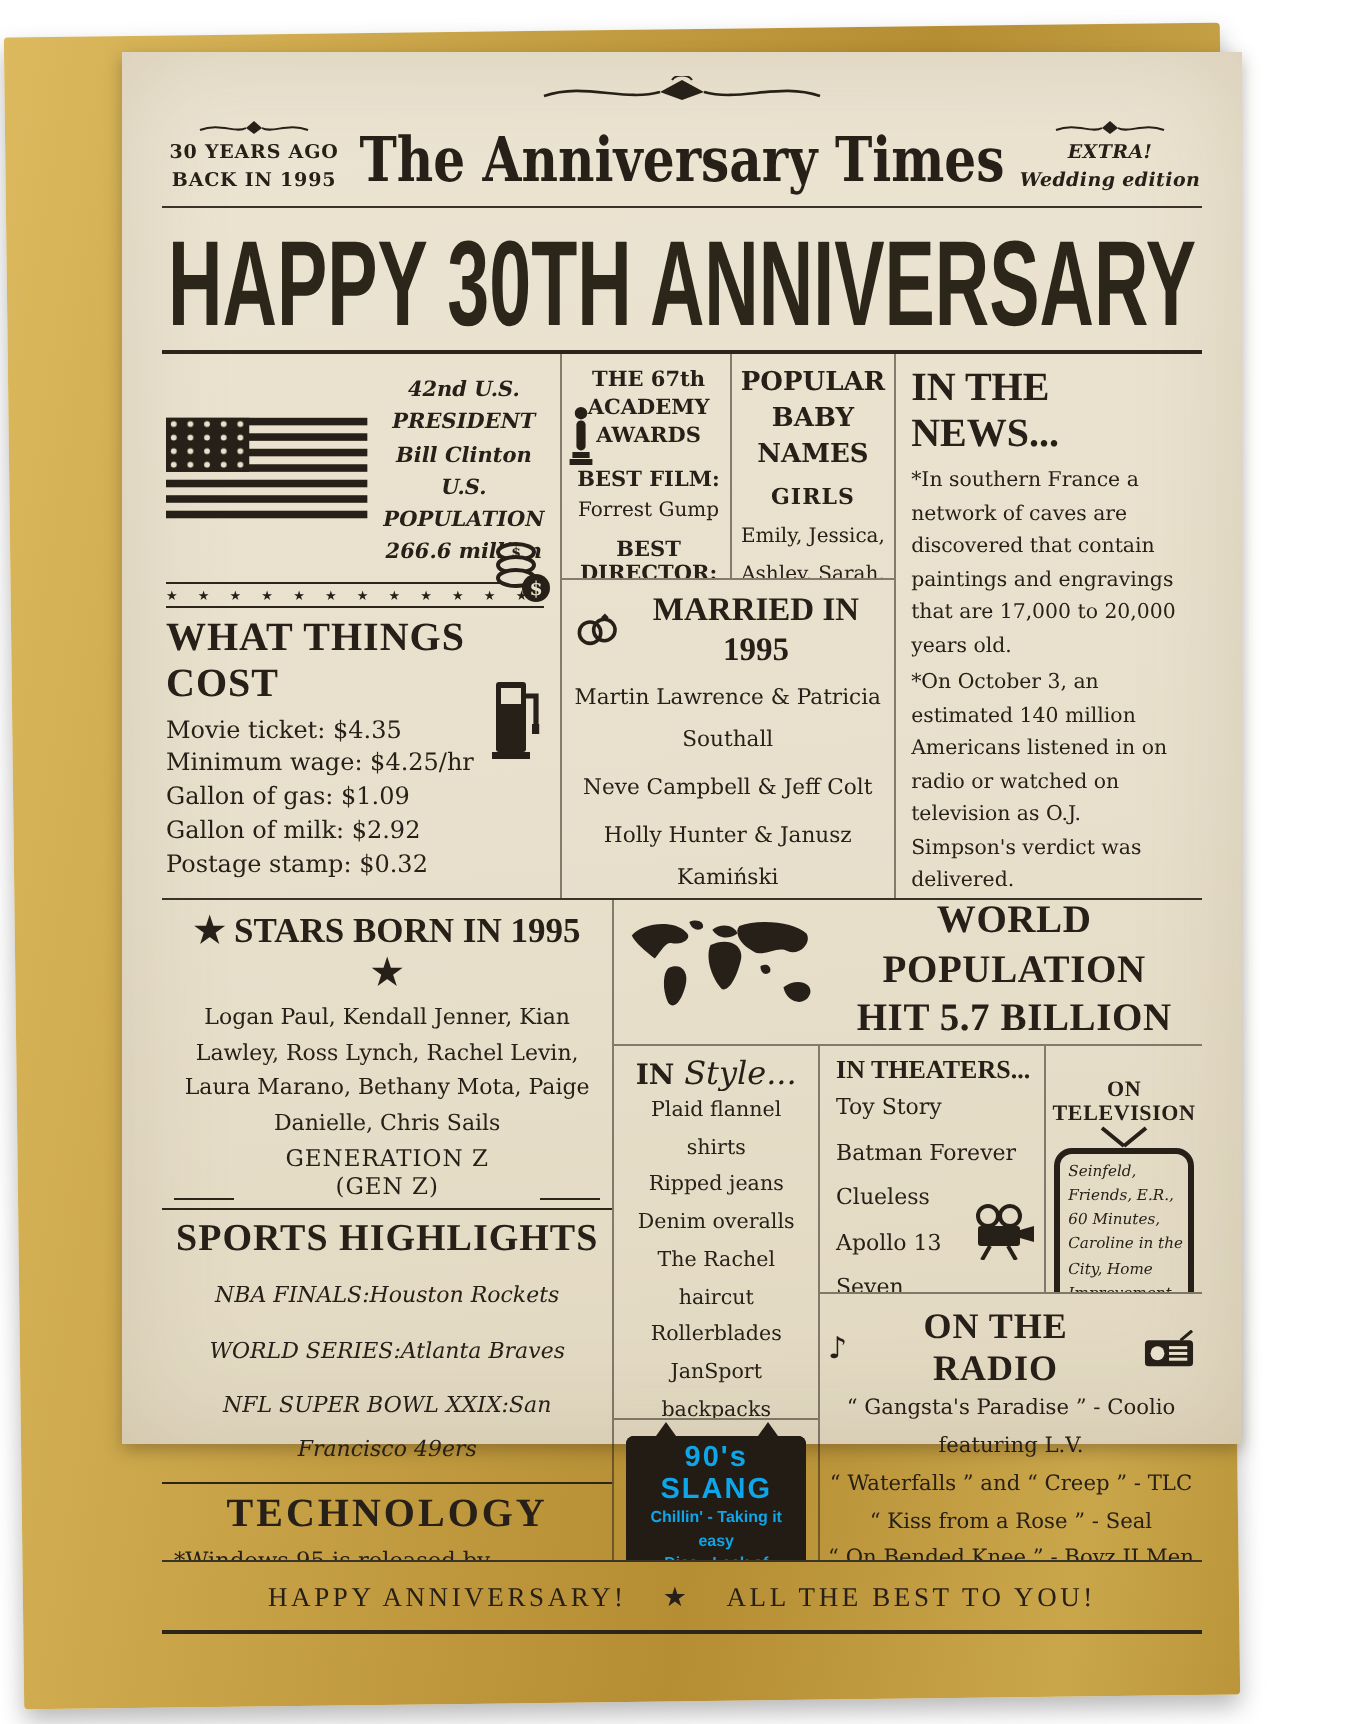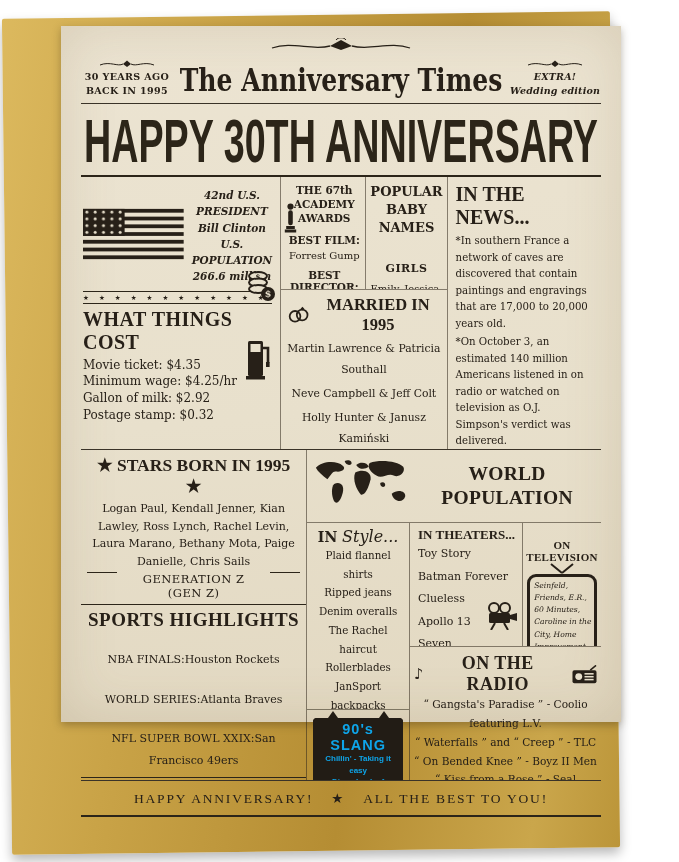--- a/index.html
+++ b/index.html
@@ -44,40 +44,40 @@
   .pump-ic{position:absolute;right:8px;top:158px;}
   
   .academy{padding:6px 4px 0 6px;text-align:center;position:relative;overflow:hidden;}
   .academy .ttl{font-weight:bold;font-size:10.5px;line-height:1.35;}
   .academy .lbl{font-weight:bold;font-size:10.5px;margin-top:8px;}
   .academy .script{font-size:10px;margin-top:4px;}
   .oscar-ic{position:absolute;left:3px;top:26px;}
   
   .baby{padding:6px 4px 0;text-align:center;overflow:hidden;}
   .baby .ttl{font-weight:bold;font-size:13px;line-height:1.4;}
-  .baby .grp{font-weight:bold;font-size:11px;margin-top:24px;letter-spacing:.5px;}
+  .baby .grp{font-weight:bold;font-size:11px;margin-top:4px;letter-spacing:.5px;}
   .baby .names{font-size:10px;line-height:1.9;margin-top:4px;}
   
   .news-title{font-family:"Liberation Serif",serif;font-weight:bold;font-size:20px;text-align:left;margin:2px 0 4px;}
   .news-item{font-size:10.2px;line-height:1.62;margin:0 0 2px;}
   
   .married{padding:5px 6px 0;text-align:center;overflow:hidden;}
   .married .ttl{font-family:"Liberation Serif",serif;font-weight:bold;font-size:16.5px;display:flex;align-items:center;justify-content:center;gap:5px;}
   .married .cpl{font-size:10.8px;line-height:1.95;margin-top:3px;}
   
   .left-bottom{border-right:1px solid rgba(50,40,28,.55);display:flex;flex-direction:column;overflow:hidden;}
   .starsborn{border-bottom:1.5px solid #2c2519;padding:5px 6px 4px;text-align:center;}
   .starsborn .ttl{font-family:"Liberation Serif",serif;font-weight:bold;font-size:17.5px;}
   .starsborn .names{font-size:11px;line-height:1.6;margin-top:3px;}
-  .genz{display:flex;align-items:flex-start;gap:8px;justify-content:center;margin-top:2px;}
+  .genz{display:flex;align-items:flex-end;gap:8px;justify-content:center;margin-top:2px;}
   .genz .dash{height:1px;background:#2c2519;width:34px;}
   .genz .t{font-size:11.5px;letter-spacing:.5px;}
   .sports{border-bottom:1.5px solid #2c2519;padding:4px 6px 6px;text-align:center;}
   .sports .ttl{font-family:"Liberation Serif",serif;font-weight:bold;font-size:19px;letter-spacing:.5px;}
-  .sports .it{font-size:11px;line-height:1.95;margin-top:18px;}
+  .sports .it{font-size:11px;line-height:1.95;margin-top:6px;font-style:italic;}
   .tech{padding:4px 6px 0;position:relative;flex:1;}
   .tech .ttl{font-family:"Liberation Serif",serif;font-weight:bold;font-size:20px;letter-spacing:1.5px;text-align:center;}
   .tech .it{font-size:11.3px;line-height:1.6;margin-top:3px;}
   
   .right-bottom{display:flex;flex-direction:column;overflow:hidden;}
   .population{border-bottom:1px solid rgba(50,40,28,.55);display:flex;align-items:center;gap:8px;padding:4px 4px 4px 6px;height:64px;}
   .population .txt{flex:1;text-align:center;font-family:"Liberation Serif",serif;font-weight:bold;font-size:19.5px;line-height:1.25;letter-spacing:.3px;}
   .rb-grid{flex:1;display:grid;grid-template-columns:35% 38.5% 26.5%;grid-template-rows:124px 62px auto;
     grid-template-areas:"style theaters tv" "style radio radio" "slang radio radio";overflow:hidden;}
   .cell-style{grid-area:style;border-right:1px solid rgba(50,40,28,.55);text-align:center;padding:4px 2px 0;overflow:hidden;}
@@ -180,20 +180,21 @@
             <div>Bill Clinton</div>
             <div>U.S. POPULATION</div>
             <div>266.6 million</div>
           </div>
         </div>
         <div class="stars-row">★ ★ ★ ★ ★ ★ ★ ★ ★ ★ ★ ★ ★ ★ ★ ★ ★ ★</div>
         <div class="cost-title">WHAT THINGS COST</div>
         <div class="cost-list">
           <div>Movie ticket: $4.35</div>
           <div>Minimum wage: $4.25/hr</div>
+          <div>Gallon of gas: $1.09</div>
           <div>Gallon of milk: $2.92</div>
           <div>Postage stamp: $0.32</div>
 
         </div>
         <svg class="coins-ic" width="30" height="34" viewBox="0 0 30 34">
           <g stroke="#272018" fill="#e8e0cc" stroke-width="2">
             <ellipse cx="12" cy="7" rx="9" ry="4"></ellipse>
               <ellipse cx="12" cy="13.5" rx="9" ry="4"></ellipse>
               <ellipse cx="12" cy="20" rx="9" ry="4"></ellipse>
           </g>
@@ -290,20 +291,21 @@
               <path d="M22,27 C28,24 33,28 31,36 C29,44 25,49 22,45 C19,39 19,30 22,27 Z"></path>
               <path d="M45,7 C50,3 57,5 58,9 C54,12 48,12 45,7 Z"></path>
               <path d="M44,15 C52,11 61,14 60,22 C58,31 54,39 50,38 C45,33 41,22 44,15 Z"></path>
               <path d="M59,5 C70,1 88,3 94,9 C97,14 90,21 84,18 C78,15 72,22 66,18 C60,15 56,9 59,5 Z"></path>
               <path d="M82,37 C88,32 97,34 96,40 C94,47 84,46 82,37 Z"></path>
               <path d="M70,26 C73,24 76,26 75,29 C73,31 70,30 70,26 Z"></path>
             </g>
           </svg>
           <div class="txt">
             <div>WORLD POPULATION</div>
+            <div>HIT 5.7 BILLION</div>
           </div>
         </div>
 
         <div class="rb-grid">
           <div class="cell-style">
             <div class="style-ttl">
               <span>IN</span>
               <span class="scr">Style...</span>
             </div>
             <div class="it">Plaid flannel shirts</div>
@@ -349,22 +351,22 @@
                 <path d="M19,5 L25,0" stroke="#272018" stroke-width="1.6"></path>
                 <rect x="0.5" y="5" width="25" height="13.5" rx="2" fill="#272018"></rect>
                 <circle cx="7" cy="11.7" r="3.6" fill="#e8e0cc"></circle>
                 <rect x="13" y="8" width="9.5" height="1.6" fill="#e8e0cc"></rect>
                 <rect x="13" y="11" width="9.5" height="1.6" fill="#e8e0cc"></rect>
                 <rect x="13" y="14" width="9.5" height="1.6" fill="#e8e0cc"></rect>
               </svg>
             </div>
             <div class="it">“ Gangsta's Paradise ” - Coolio featuring L.V.</div>
             <div class="it">“ Waterfalls ” and “ Creep ” - TLC</div>
+            <div class="it">“ Kiss from a Rose ” - Seal</div>
             <div class="it">“ On Bended Knee ” - Boyz II Men</div>
-            <div class="it">“ Kiss from a Rose ” - Seal</div>
 
           </div>
 
           <div class="cell-slang">
             <div class="slang-sign">
               <div class="ttl">90's SLANG</div>
               <div class="it">Chillin' - Taking it easy</div>
               <div class="it">Diss - Lack of respect</div>
 
             </div>

